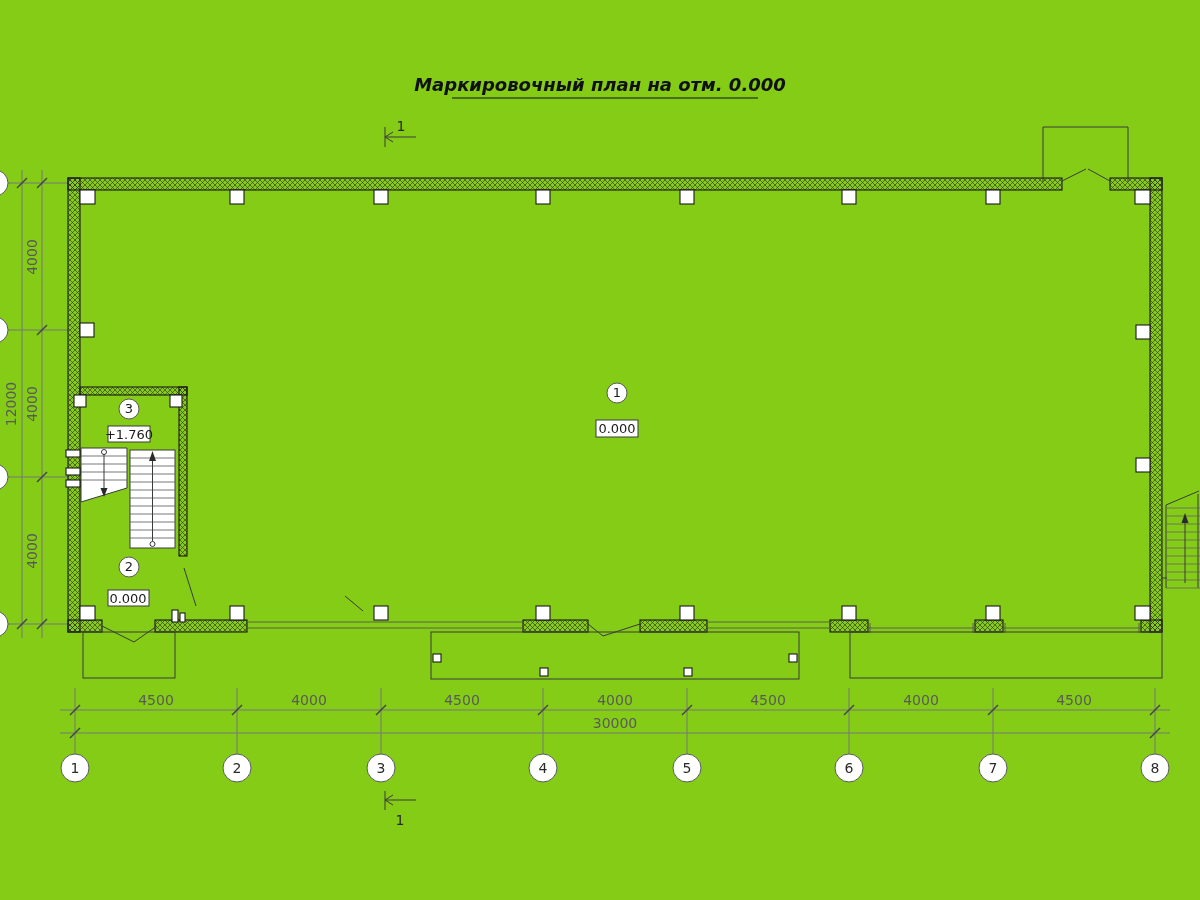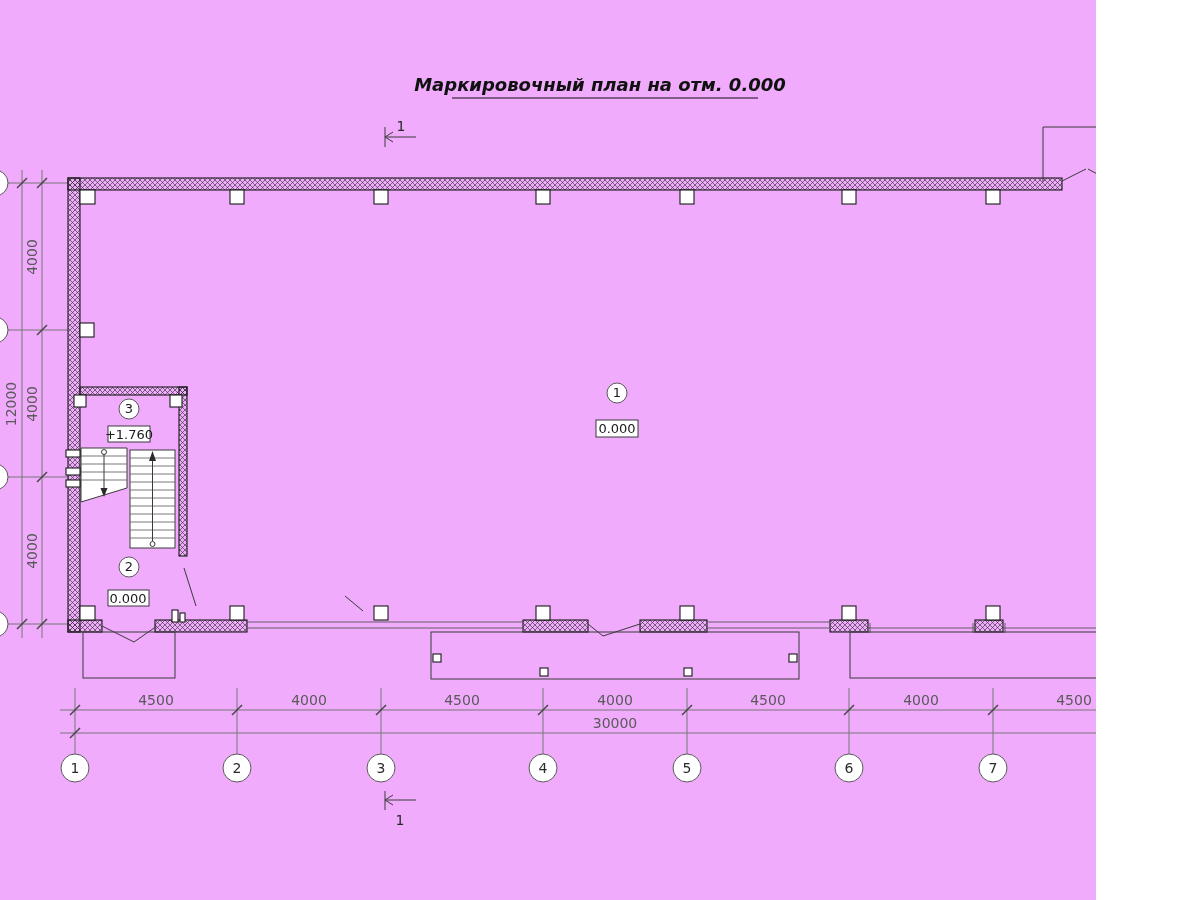--- a/index.html
+++ b/index.html
@@ -1,16 +1,16 @@
 <!DOCTYPE html>
 <html><head>
 <meta charset="utf-8">
 <style>
   html,body{margin:0;padding:0;background:#ffffff;}
-  .page{width:1096px;height:900px;position:relative;background:#f0abfc;overflow:hidden;
+  .page{width:1200px;height:900px;position:relative;background:#84cc16;overflow:hidden;
         font-family:"DejaVu Sans", "Liberation Sans", sans-serif;}
   svg{display:block;}
   .wall{fill:url(#hatch);stroke:#1a1a1a;stroke-width:1.1;}
   .thin{stroke:#3a3a3a;stroke-width:1;fill:none;}
   .thin2{stroke:#555;stroke-width:0.9;fill:none;}
   .dimline{stroke:#767676;stroke-width:1;fill:none;}
   .tick{stroke:#444;stroke-width:1.4;fill:none;}
   .col{fill:#ffffff;stroke:#1a1a1a;stroke-width:1.1;}
   .bubble{fill:#ffffff;stroke:#5a5a5a;stroke-width:1;}
   .dimtext{font-size:14px;fill:#5a5a5a;}

